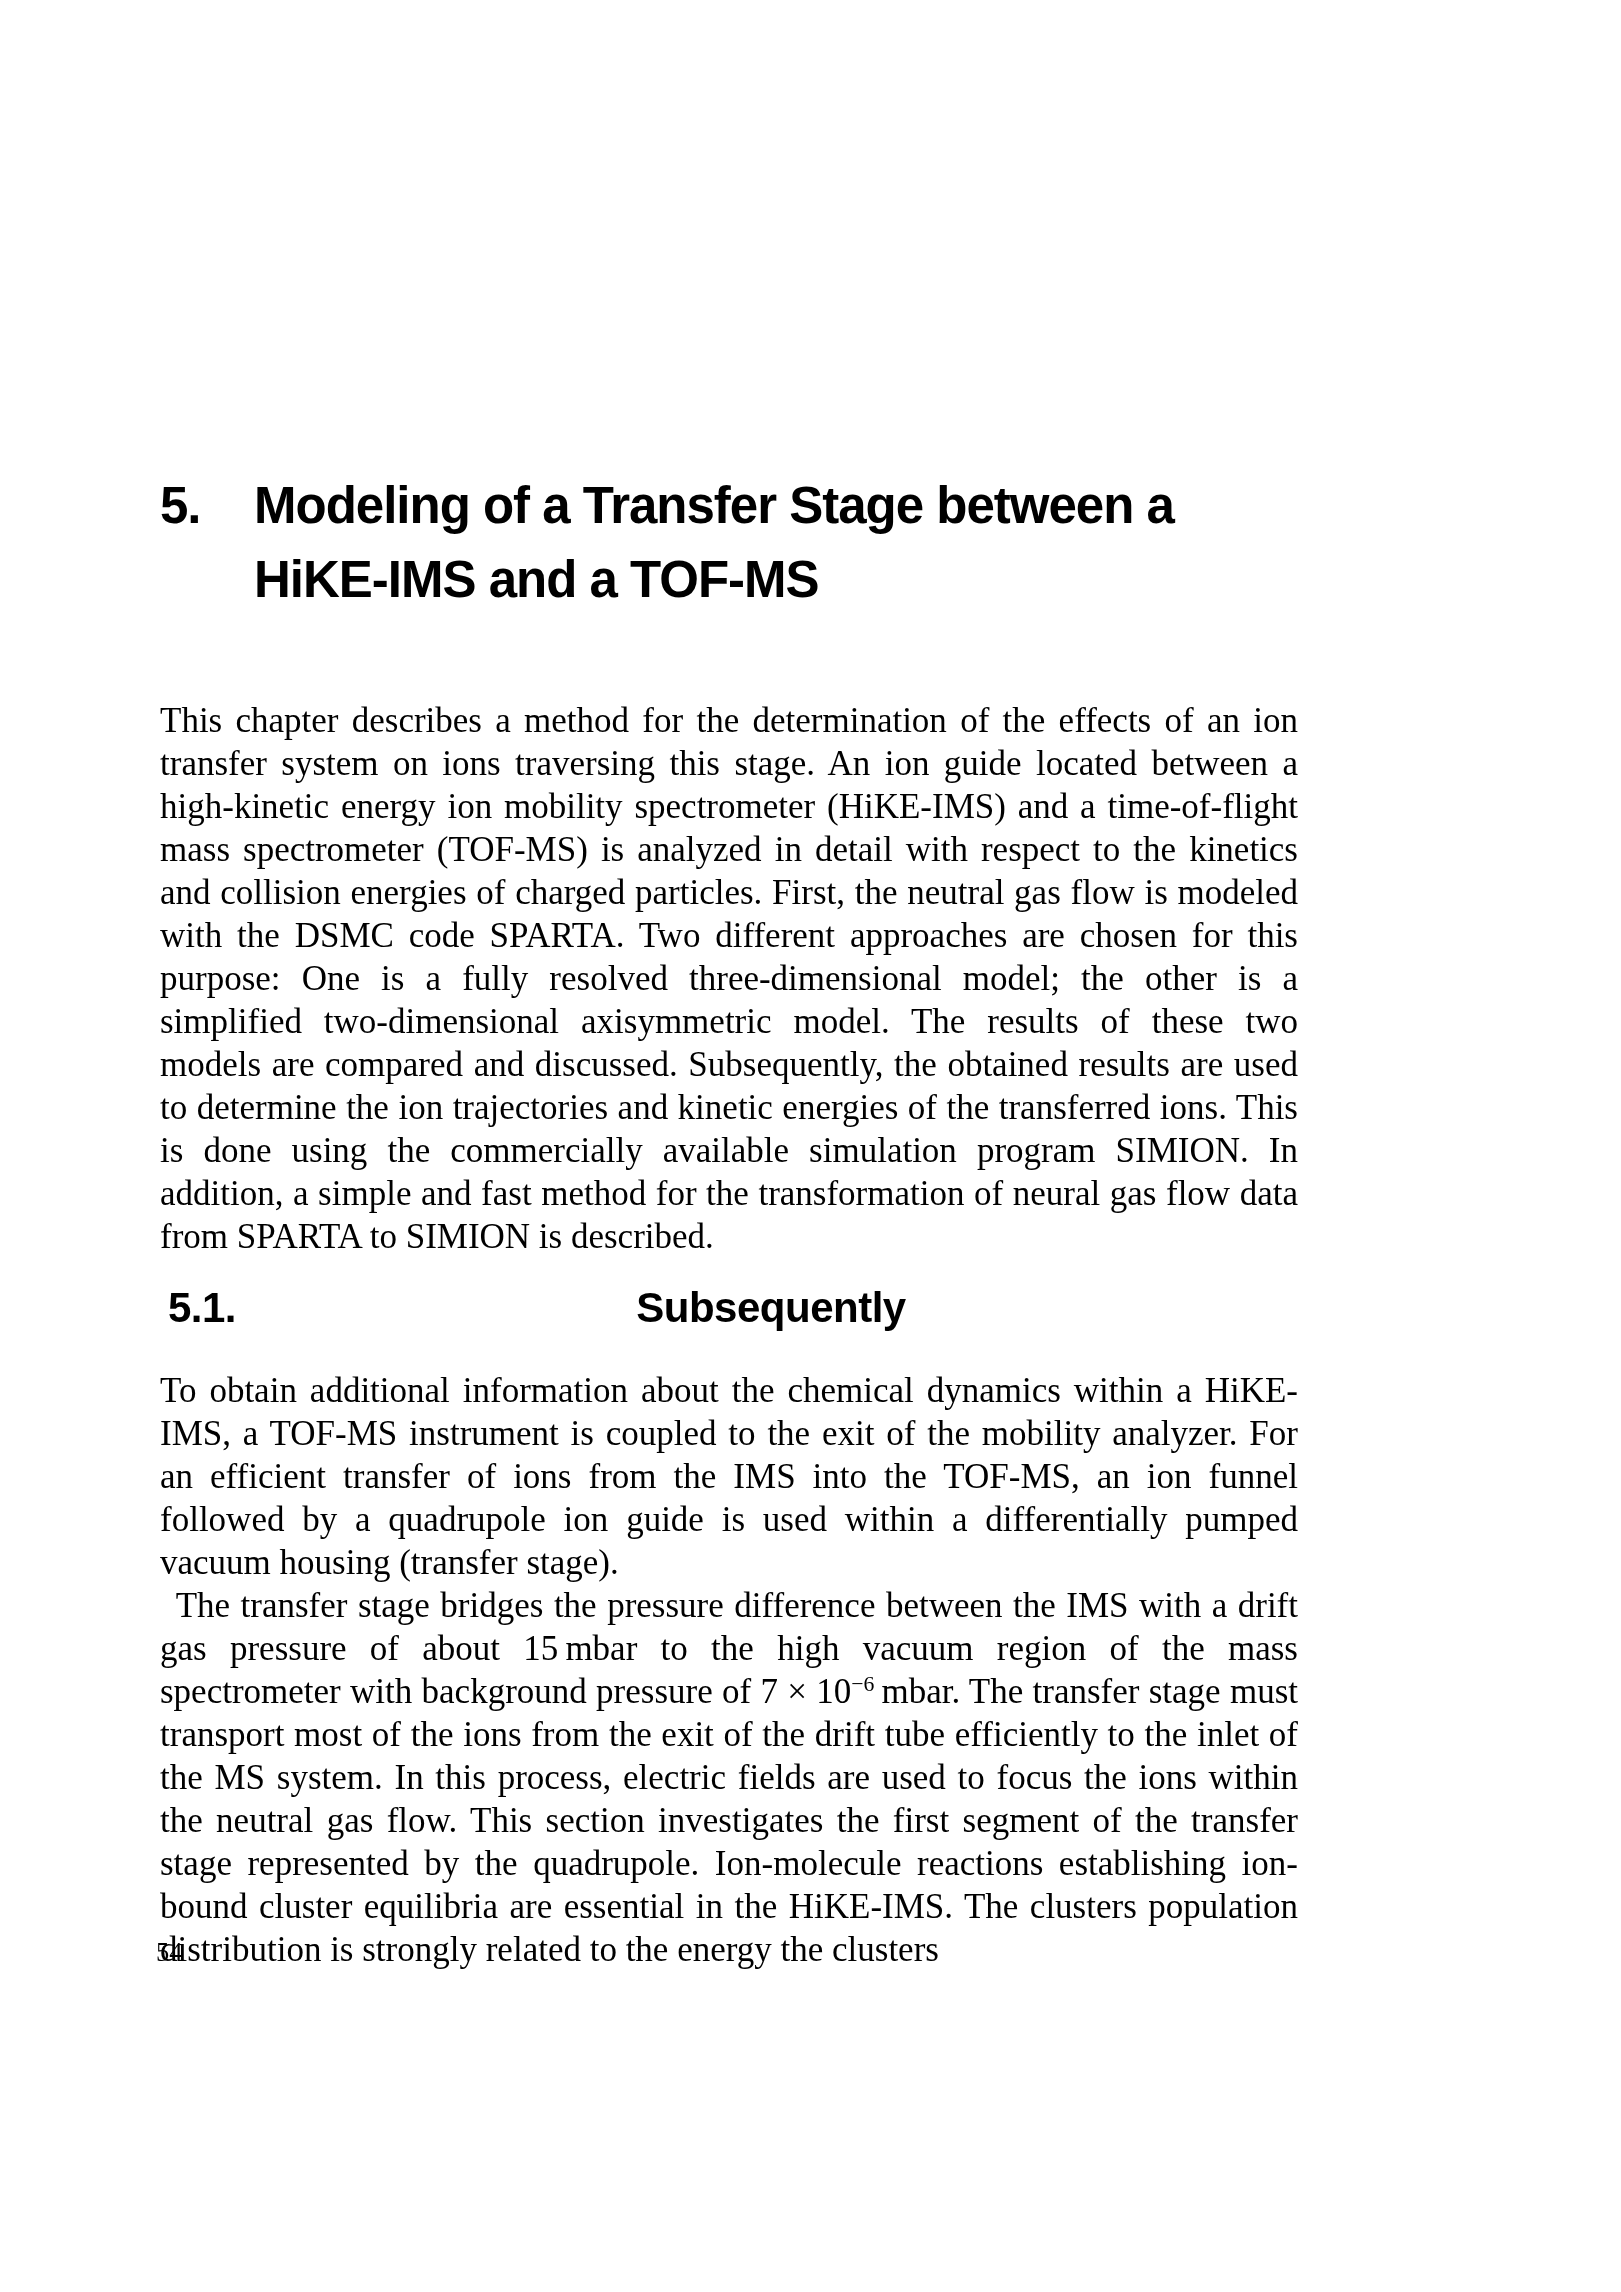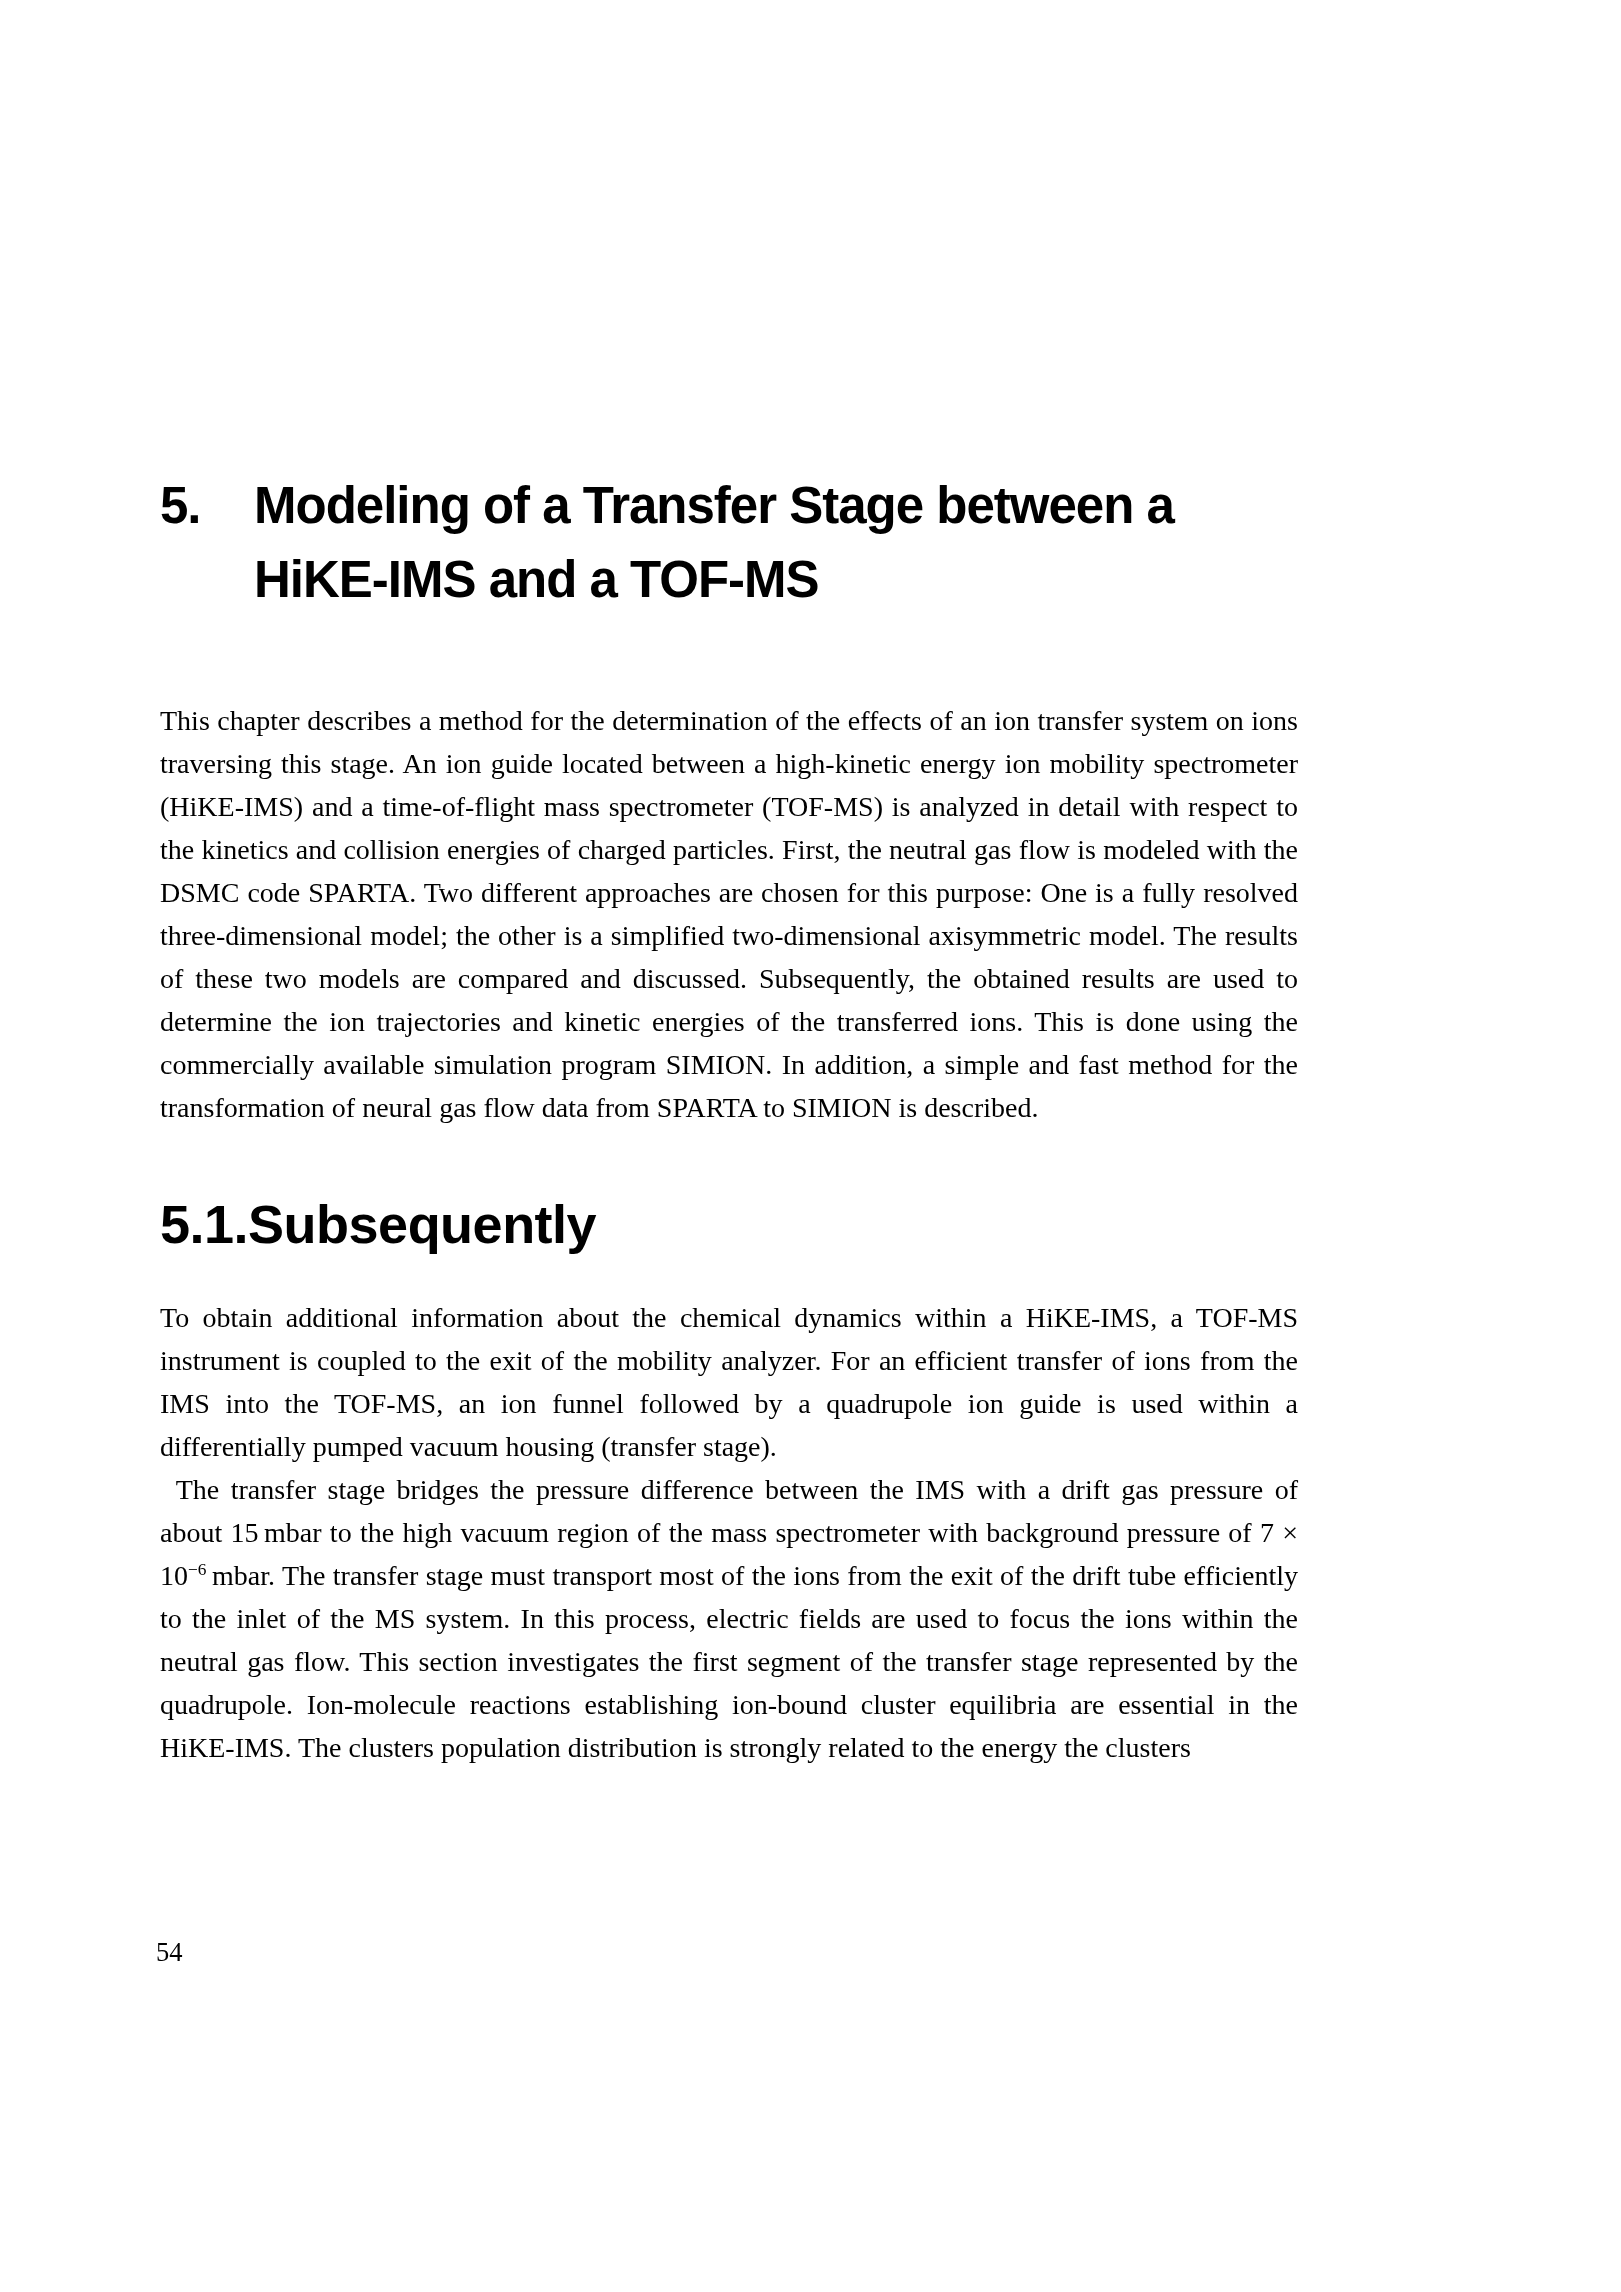--- a/index.html
+++ b/index.html
@@ -35,39 +35,40 @@
   .chapter-heading .num {
     flex: 0 0 82px;
   }
   .chapter-heading .ttl {
     flex: 1 1 auto;
     margin-left: 12px;
   }
   
   .section-heading {
     display: flex;
-    margin-top: 69px;
+    margin-top: 23px;
     font-family: "Liberation Sans", sans-serif;
     font-weight: bold;
-    font-size: 54px;
+    font-size: 42px;
     line-height: 53px;
     letter-spacing: -0.5px;
     color: #000000;
+    text-align: center;
   }
   .section-heading .num {
     flex: 0 0 84px;
   }
   .section-heading .ttl {
     flex: 1 1 auto;
   }
   
   p.body-text {
     margin: 0;
     font-family: "Liberation Serif", serif;
-    font-size: 28px;
+    font-size: 35px;
     line-height: 43px;
     text-align: justify;
     color: #000000;
   }
   p.body-text.after-title   { margin-top: 82px; }
   p.body-text.after-section { margin-top: 25.5px; }
   p.body-text.indented      { text-indent: 15.7px; }
   .exp {
     font-size: 0.62em;
     position: relative;

